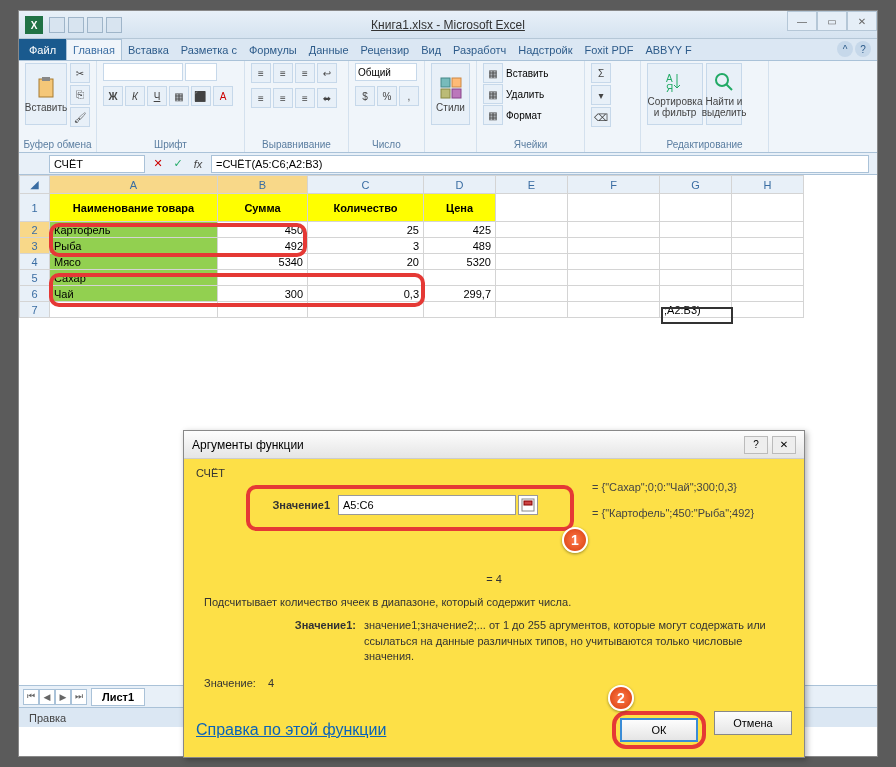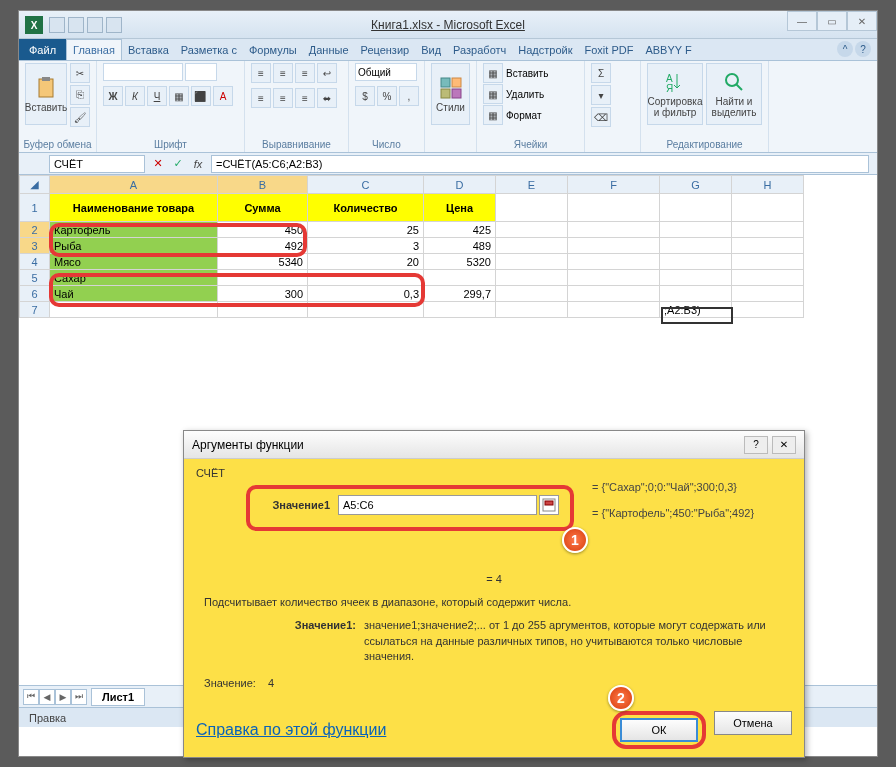--- a/index.html
+++ b/index.html
@@ -55,21 +55,21 @@
 
 .dialog { position: absolute; left: 164px; top: 419px; width: 622px; height: 328px; background: #fde047; border: 1px solid #888; box-shadow: 2px 2px 6px rgba(0,0,0,.3); z-index: 20; }
 .dialog .dtitle { height: 28px; background: linear-gradient(#fdfdfd,#e5e5e5); border-bottom: 1px solid #ccc; display: flex; align-items: center; padding: 0 8px; font-size: 12px; }
 .dialog .dtitle .dbtns { margin-left: auto; display: flex; gap: 4px; }
 .dialog .dtitle .db { width: 24px; height: 18px; border: 1px solid #bbb; background: #eee; display: flex; align-items: center; justify-content: center; font-size: 10px; }
 .dialog .dbody { padding: 8px 12px; font-size: 11px; color: #333; }
 .dialog .fname { font-size: 11px; margin-bottom: 6px; }
 .argbox { border: 4px solid #e53935; border-radius: 10px; padding: 6px 8px; margin-left: 50px; width: 328px; position: relative; }
 .argrow { display: flex; align-items: center; margin-bottom: 6px; }
 .argrow .albl { width: 80px; text-align: right; font-weight: bold; padding-right: 8px; }
-.argrow input { width: 199px; height: 20px; border: 1px solid #999; padding: 0 4px; font-size: 11px; }
+.argrow input { width: 178px; height: 20px; border: 1px solid #999; padding: 0 4px; font-size: 11px; }
 .argrow .collapse { width: 20px; height: 20px; border: 1px solid #999; background: #fff; margin-left: 2px; display: flex; align-items: center; justify-content: center; }
 .argrow .collapse svg { width: 14px; height: 14px; }
 .preview { position: absolute; font-size: 11px; color: #444; }
 .badge { width: 26px; height: 26px; border-radius: 50%; background: radial-gradient(#ff7a4a,#d63c0c); border: 2px solid #fff; color: #fff; font-weight: bold; display: flex; align-items: center; justify-content: center; font-size: 14px; position: absolute; box-shadow: 0 1px 3px rgba(0,0,0,.4); }
 .dialog .desc { margin-top: 10px; padding: 0 8px; line-height: 1.4; }
 .dialog .resrow { margin-top: 12px; padding: 0 8px; }
 .dialog .link { color: #0a63b8; text-decoration: underline; cursor: pointer; }
 .dialog .dfooter { position: absolute; bottom: 8px; left: 12px; right: 12px; display: flex; align-items: center; }
 .dialog .dfooter .btns { margin-left: auto; display: flex; gap: 8px; }
 .dbtn { width: 78px; height: 24px; border: 1px solid #888; background: linear-gradient(#fdfdfd,#e5e5e5); font-size: 11px; cursor: pointer; }
@@ -226,21 +226,21 @@
     <div class="rgroup" style="width:128px">
       <div class="gbody">
         <div class="bigbtn" style="width:56px">
           <svg viewBox="0 0 24 24">
               <text x="3" y="12" font-size="10" fill="#2a6">А</text>
               <text x="3" y="22" font-size="10" fill="#2a6">Я</text>
               <path d="M14 4 L14 18 M11 15 L14 18 L17 15" stroke="#2a6" fill="none"></path>
             </svg>
           <span style="text-align:center;line-height:1.1">Сортировка и фильтр</span>
         </div>
-        <div class="bigbtn" style="width:56px">
+        <div class="bigbtn" style="width:36px">
           <svg viewBox="0 0 24 24">
               <circle cx="10" cy="10" r="6" stroke="#2a6" fill="none" stroke-width="2"></circle>
               <path d="M14 14 L20 20" stroke="#2a6" stroke-width="2"></path>
             </svg>
           <span style="text-align:center;line-height:1.1">Найти и выделить</span>
         </div>
       </div>
       <div class="glabel">Редактирование</div>
     </div>
   </div>

